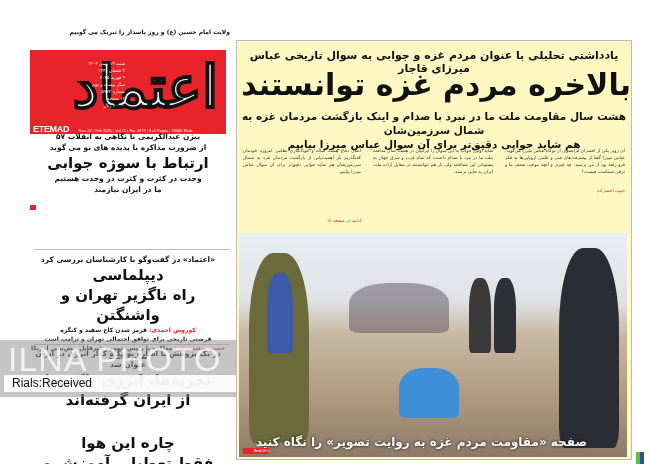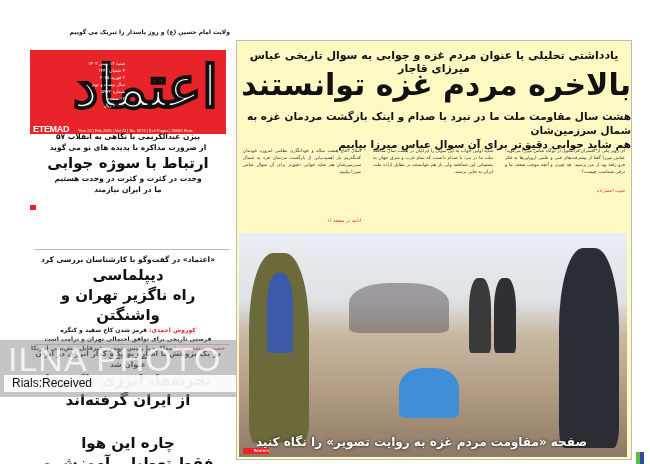--- a/index.html
+++ b/index.html
@@ -27,21 +27,21 @@
   .red-name{color:#e8232a;}
   .small{font-size:6px;line-height:9px;font-weight:bold;}
   
   .wm{position:absolute;left:0;top:340px;width:240px;height:57px;background:rgba(150,150,150,0.55);}
   .wm-text{position:absolute;left:8px;top:0;font-size:34px;color:rgba(255,255,255,0.75);font-family:"Liberation Sans",sans-serif;letter-spacing:1px;}
   .wm-cap{position:absolute;left:4px;top:375px;width:232px;height:17px;background:rgba(255,255,255,0.9);font-size:12px;line-height:17px;font-family:"Liberation Sans",sans-serif;padding-left:8px;box-sizing:border-box;}
   
   .main{position:absolute;left:236px;top:40px;width:394px;height:418px;border:1px solid #bbb;background:#fef9c3;direction:rtl;}
   .m-kicker{position:absolute;right:0;top:8px;width:394px;text-align:center;font-size:11px;font-weight:bold;}
   .m-hl{position:absolute;right:0;top:24px;width:394px;text-align:right;font-size:30px;font-weight:bold;line-height:40px;}
-  .m-sub{position:absolute;right:0;top:68px;width:394px;text-align:right;font-size:10.5px;font-weight:bold;line-height:14px;}
+  .m-sub{position:absolute;right:0;top:68px;width:394px;text-align:center;font-size:10.5px;font-weight:bold;line-height:14px;}
   .cols{position:absolute;right:6px;top:106px;width:382px;height:88px;}
   .col{position:absolute;top:0;width:88px;font-size:4.5px;line-height:7px;color:#333;text-align:justify;}
   .photo{position:absolute;left:2px;top:192px;width:388px;height:224px;background:linear-gradient(180deg,#e9eef4 0%,#dfe2e5 30%,#c8b9a3 45%,#b39d84 70%,#8d7a66 100%);overflow:hidden;}
   .person{position:absolute;border-radius:40% 40% 10% 10%;}
   .p-caption{position:absolute;right:40px;bottom:8px;font-size:12px;font-weight:bold;color:#fff;text-shadow:0 0 3px #000;}
   .credit{position:absolute;left:4px;bottom:3px;width:26px;height:6px;background:#e8232a;font-size:4px;color:#fff;}
   .side-mark{position:absolute;left:640px;top:452px;width:4px;height:12px;background:#2a4fa3;}
   .side-mark2{position:absolute;left:636px;top:452px;width:4px;height:12px;background:#5cbf3a;}
 </style>
 </head>

